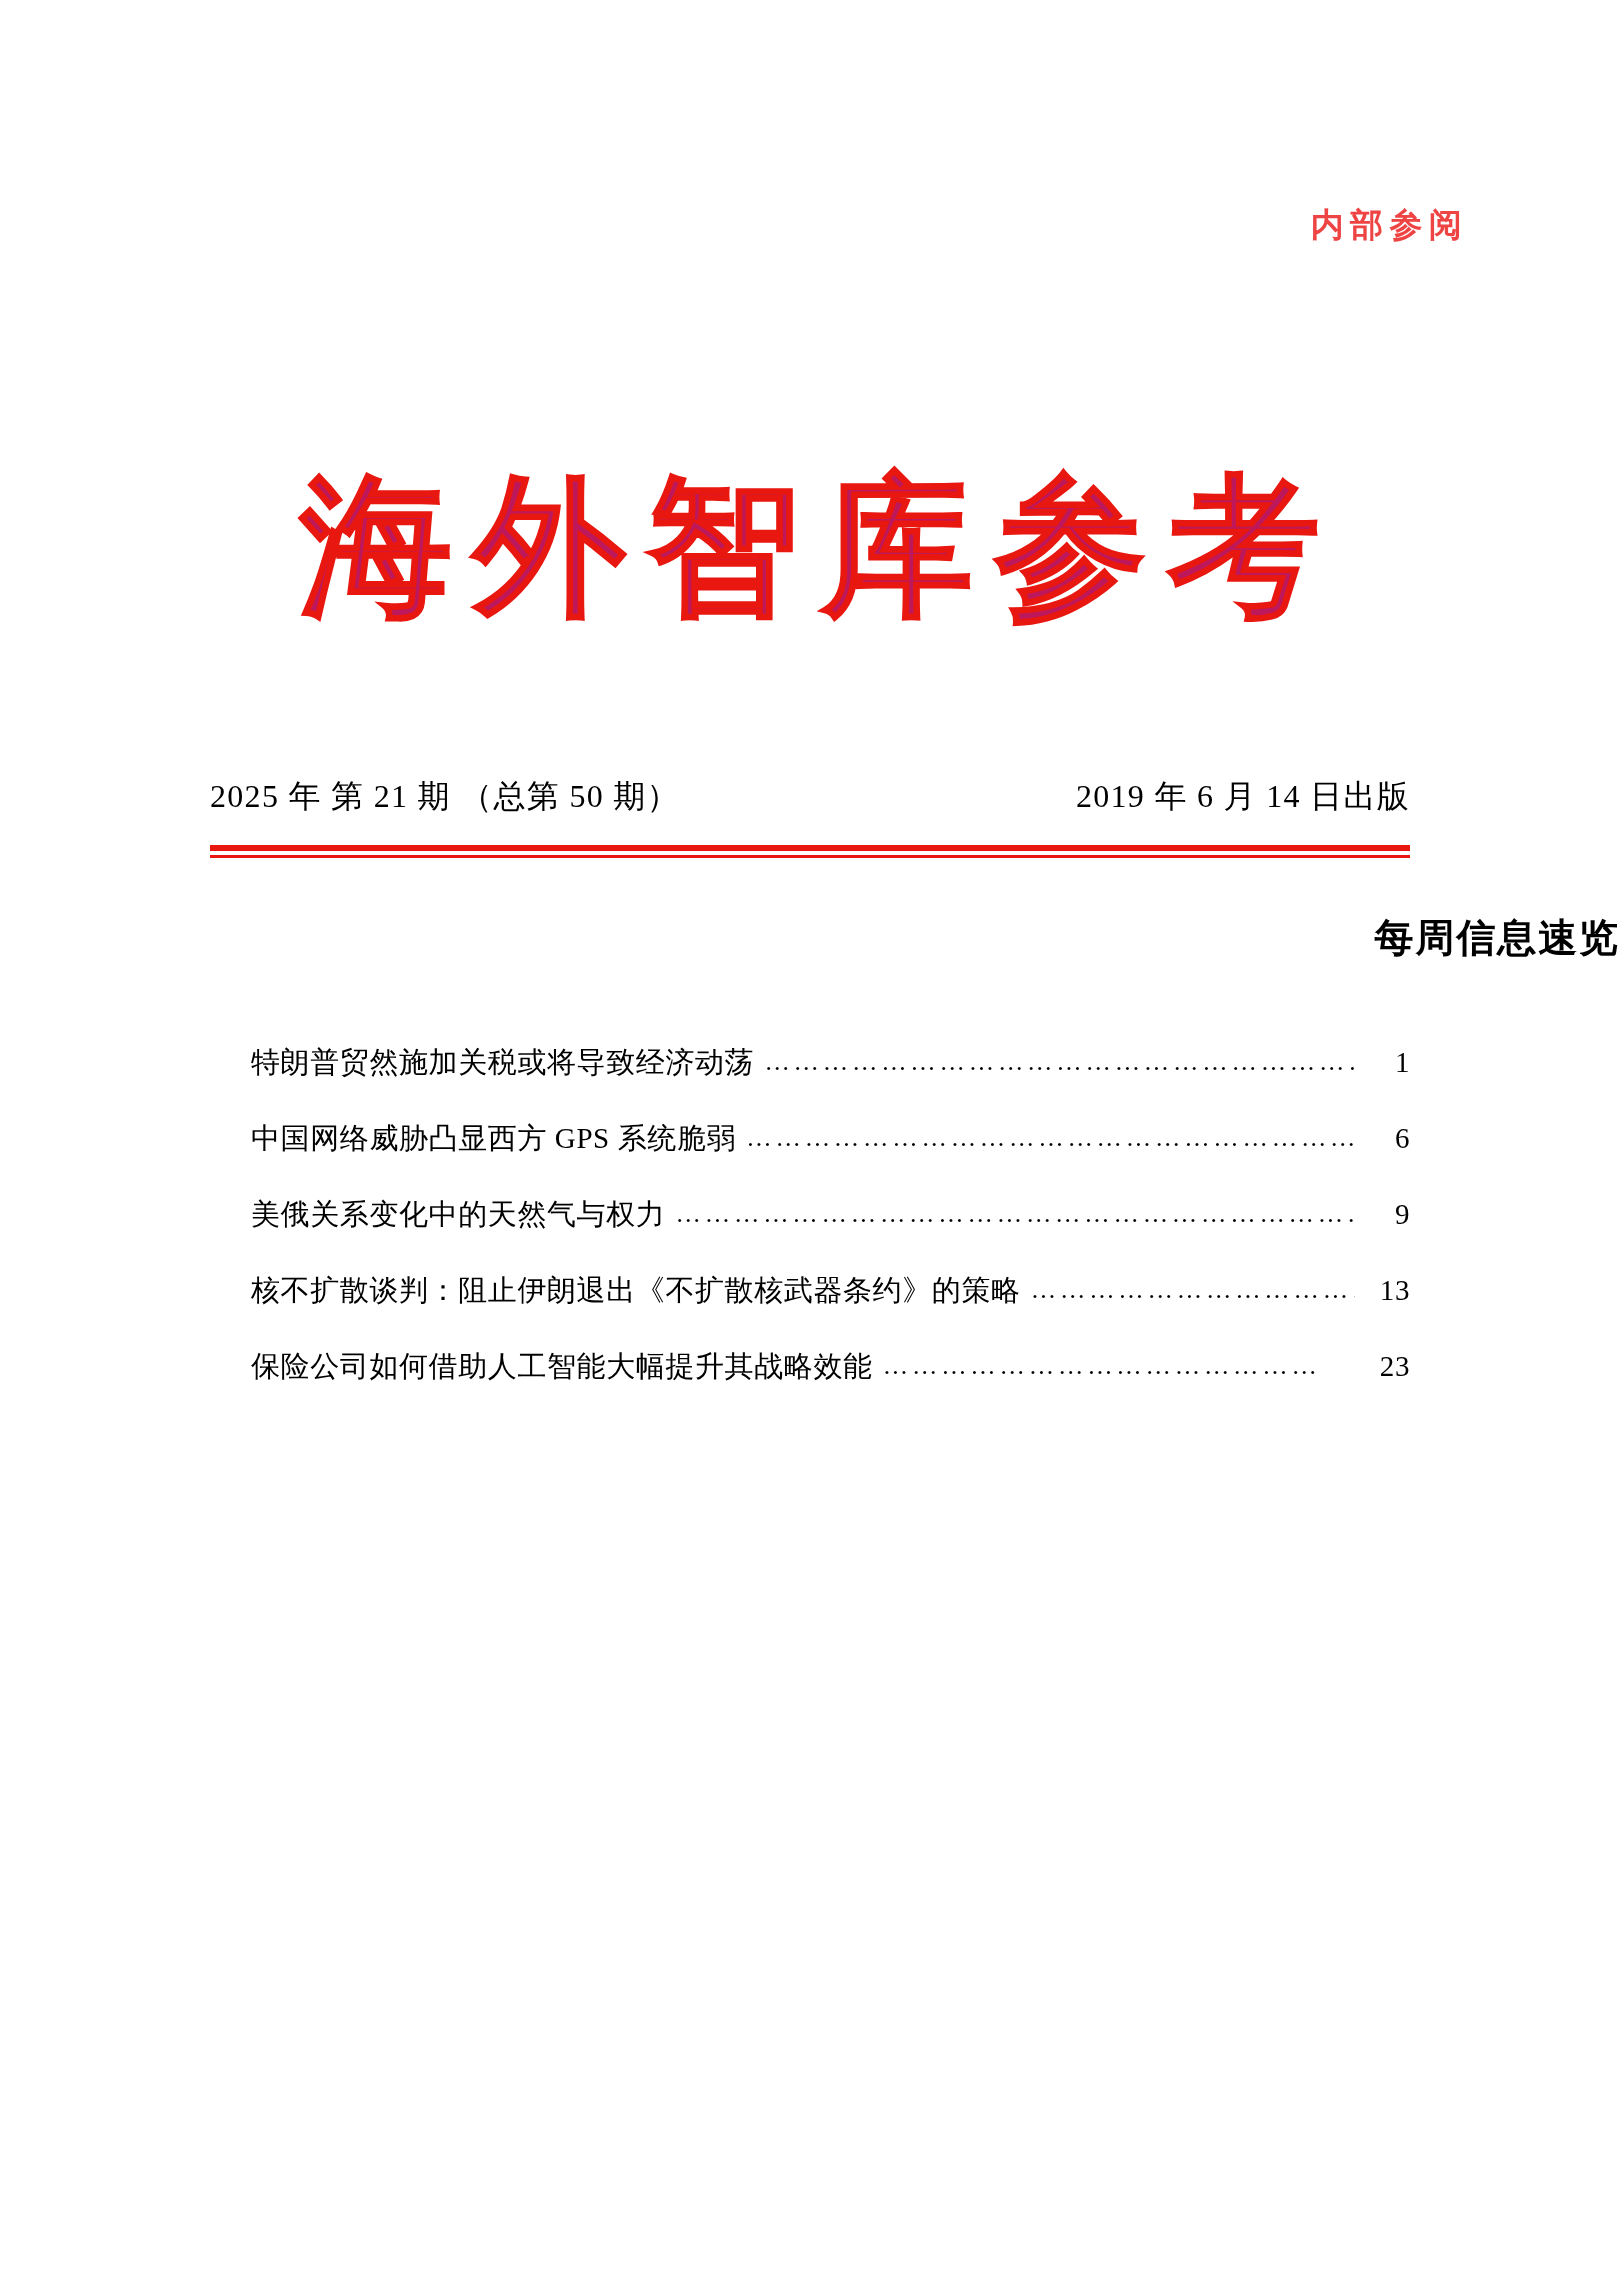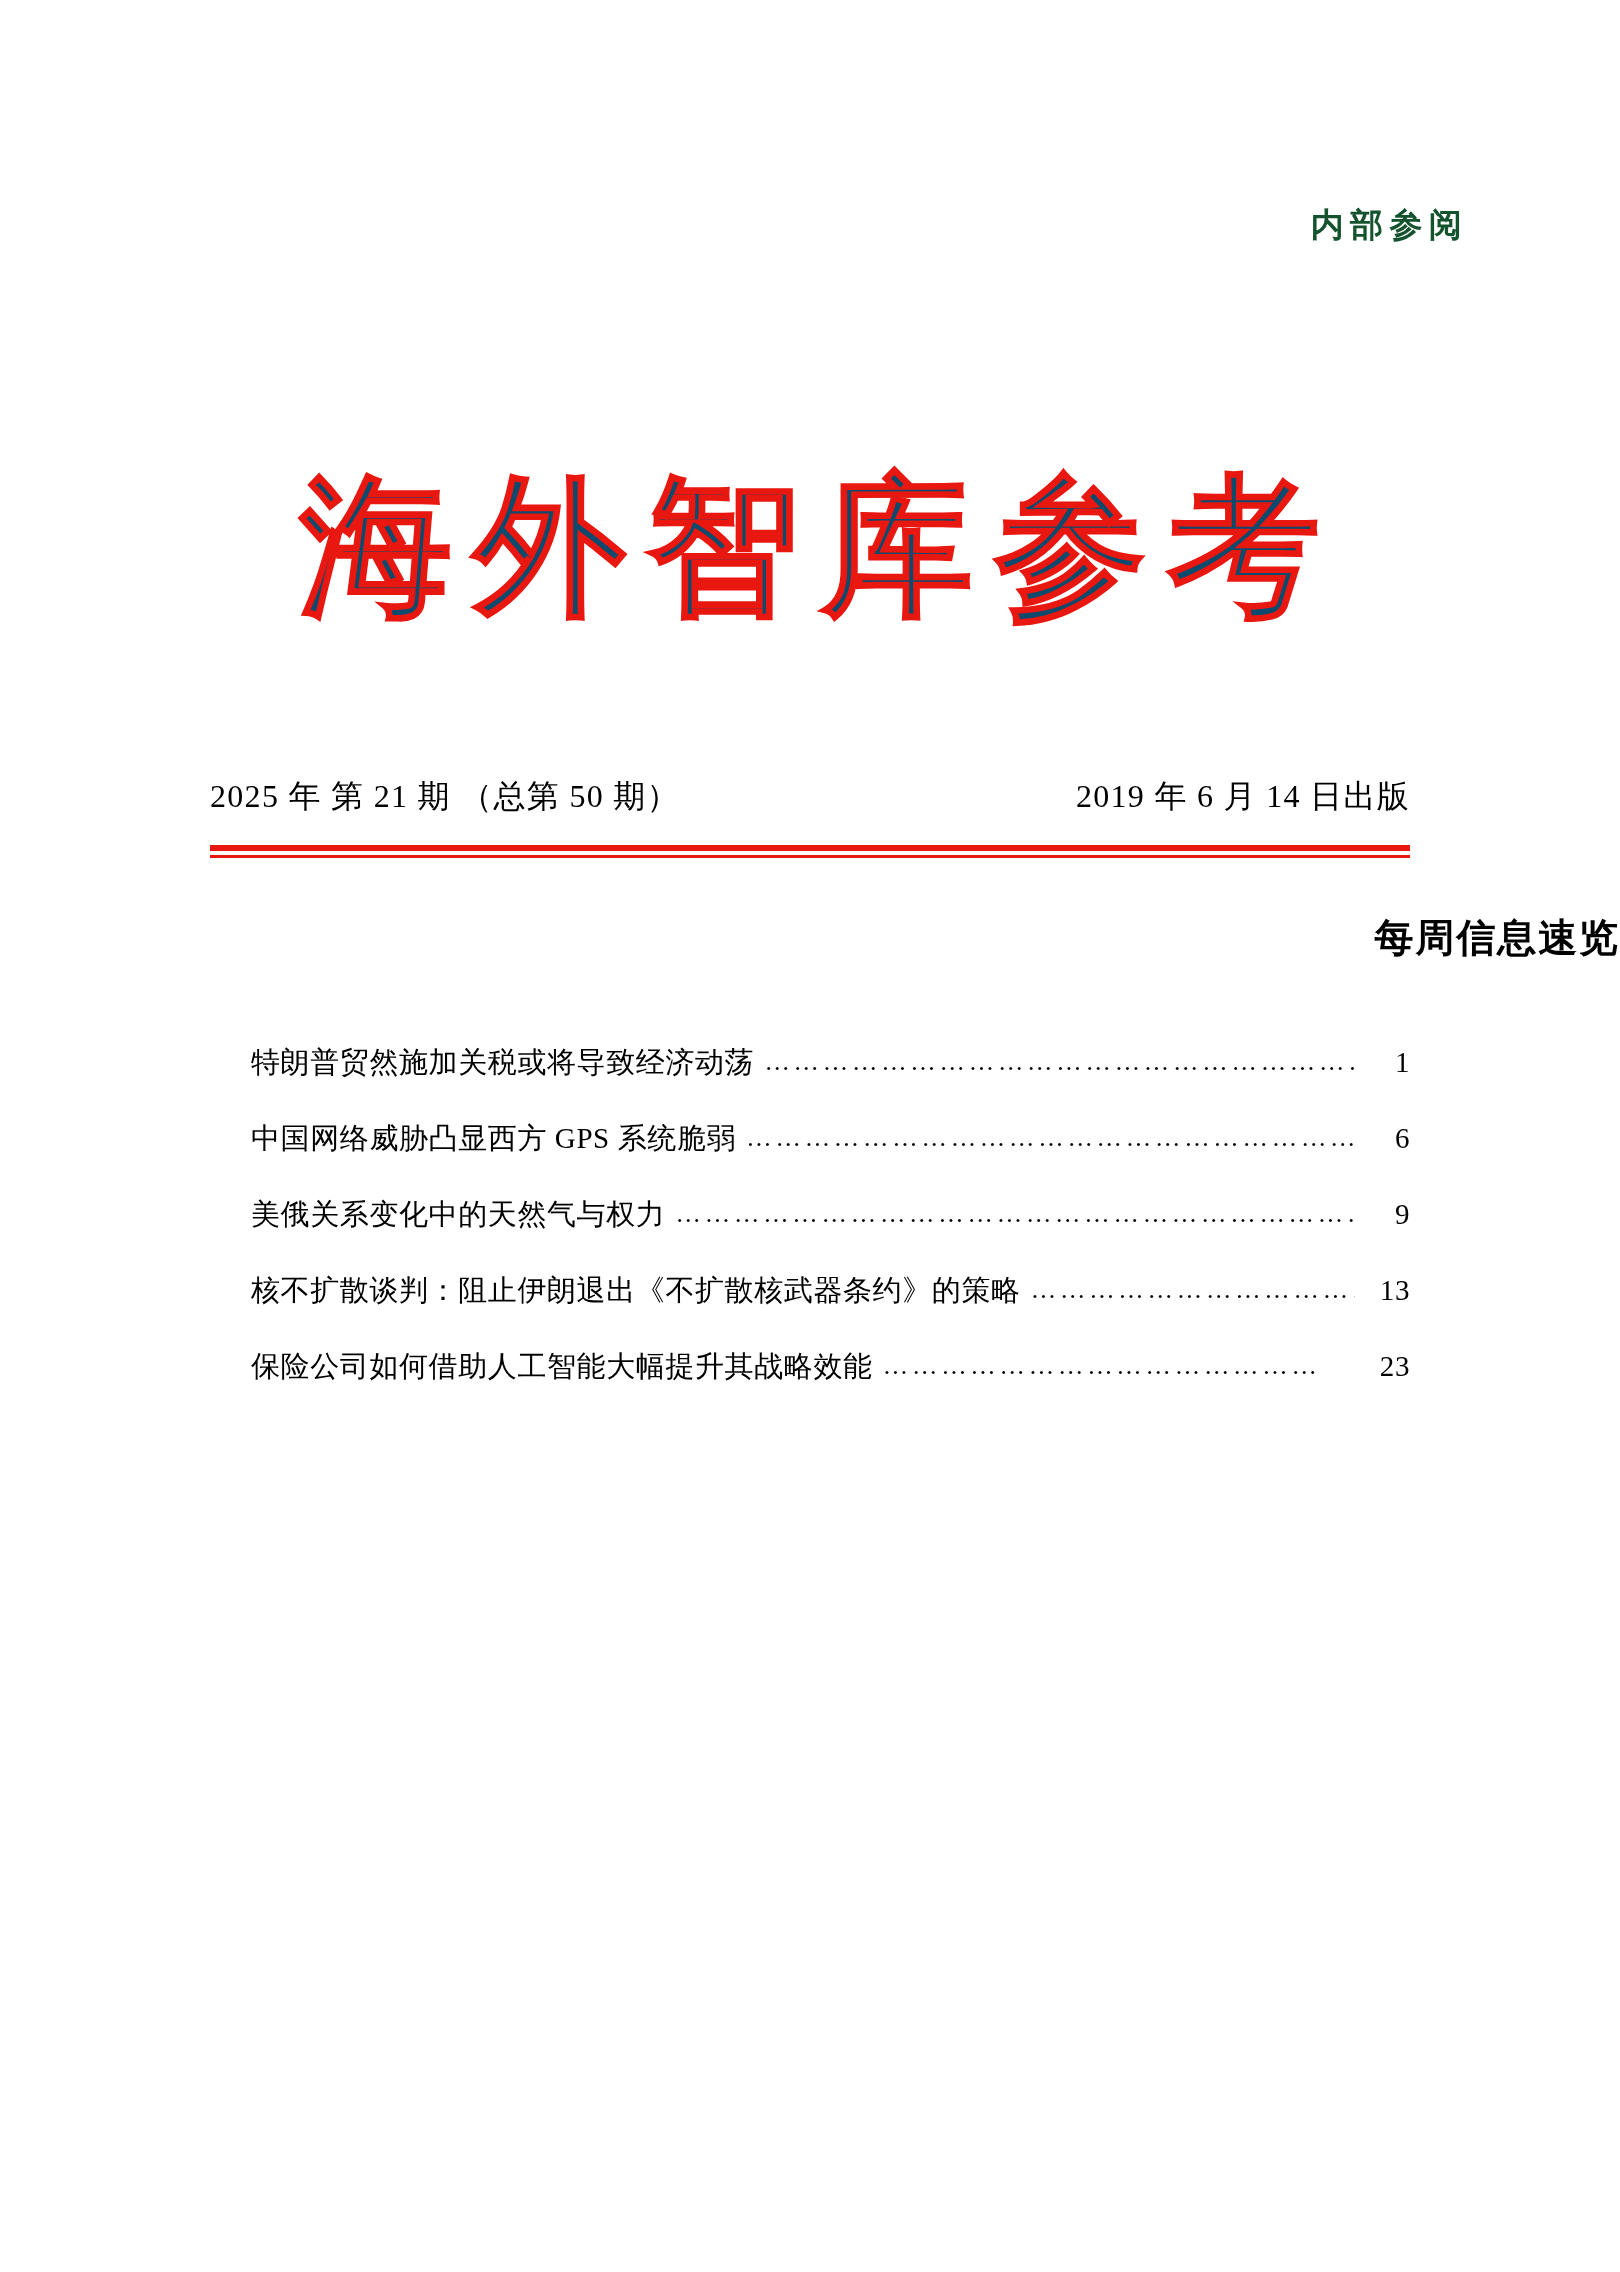--- a/index.html
+++ b/index.html
@@ -24,35 +24,35 @@
 
   
   .internal-ref {
     position: absolute;
     top: 203px;
     right: 152px;
     font-size: 33px;
     font-weight: 700;
     letter-spacing: 6.3px;
     font-family: "DejaVu Serif", "Liberation Serif", serif;
-    color: #14532d;
+    color: #ef4444;
     white-space: nowrap;
   }
 
   
   .masthead {
     position: absolute;
     top: 470px;
     left: 0;
     width: 100%;
     text-align: center;
   }
   .masthead-title {
     display: inline-block;
-    color: #0c4a6e;
+    color: #be185d;
     font-size: 152px;
     line-height: 1;
     font-weight: 700;
     letter-spacing: 21.6px;
     text-indent: 21.6px;
     font-family: "DejaVu Serif", "Liberation Serif", serif;
     -webkit-text-stroke: 1.9px #e8170f;
   }
 
   

